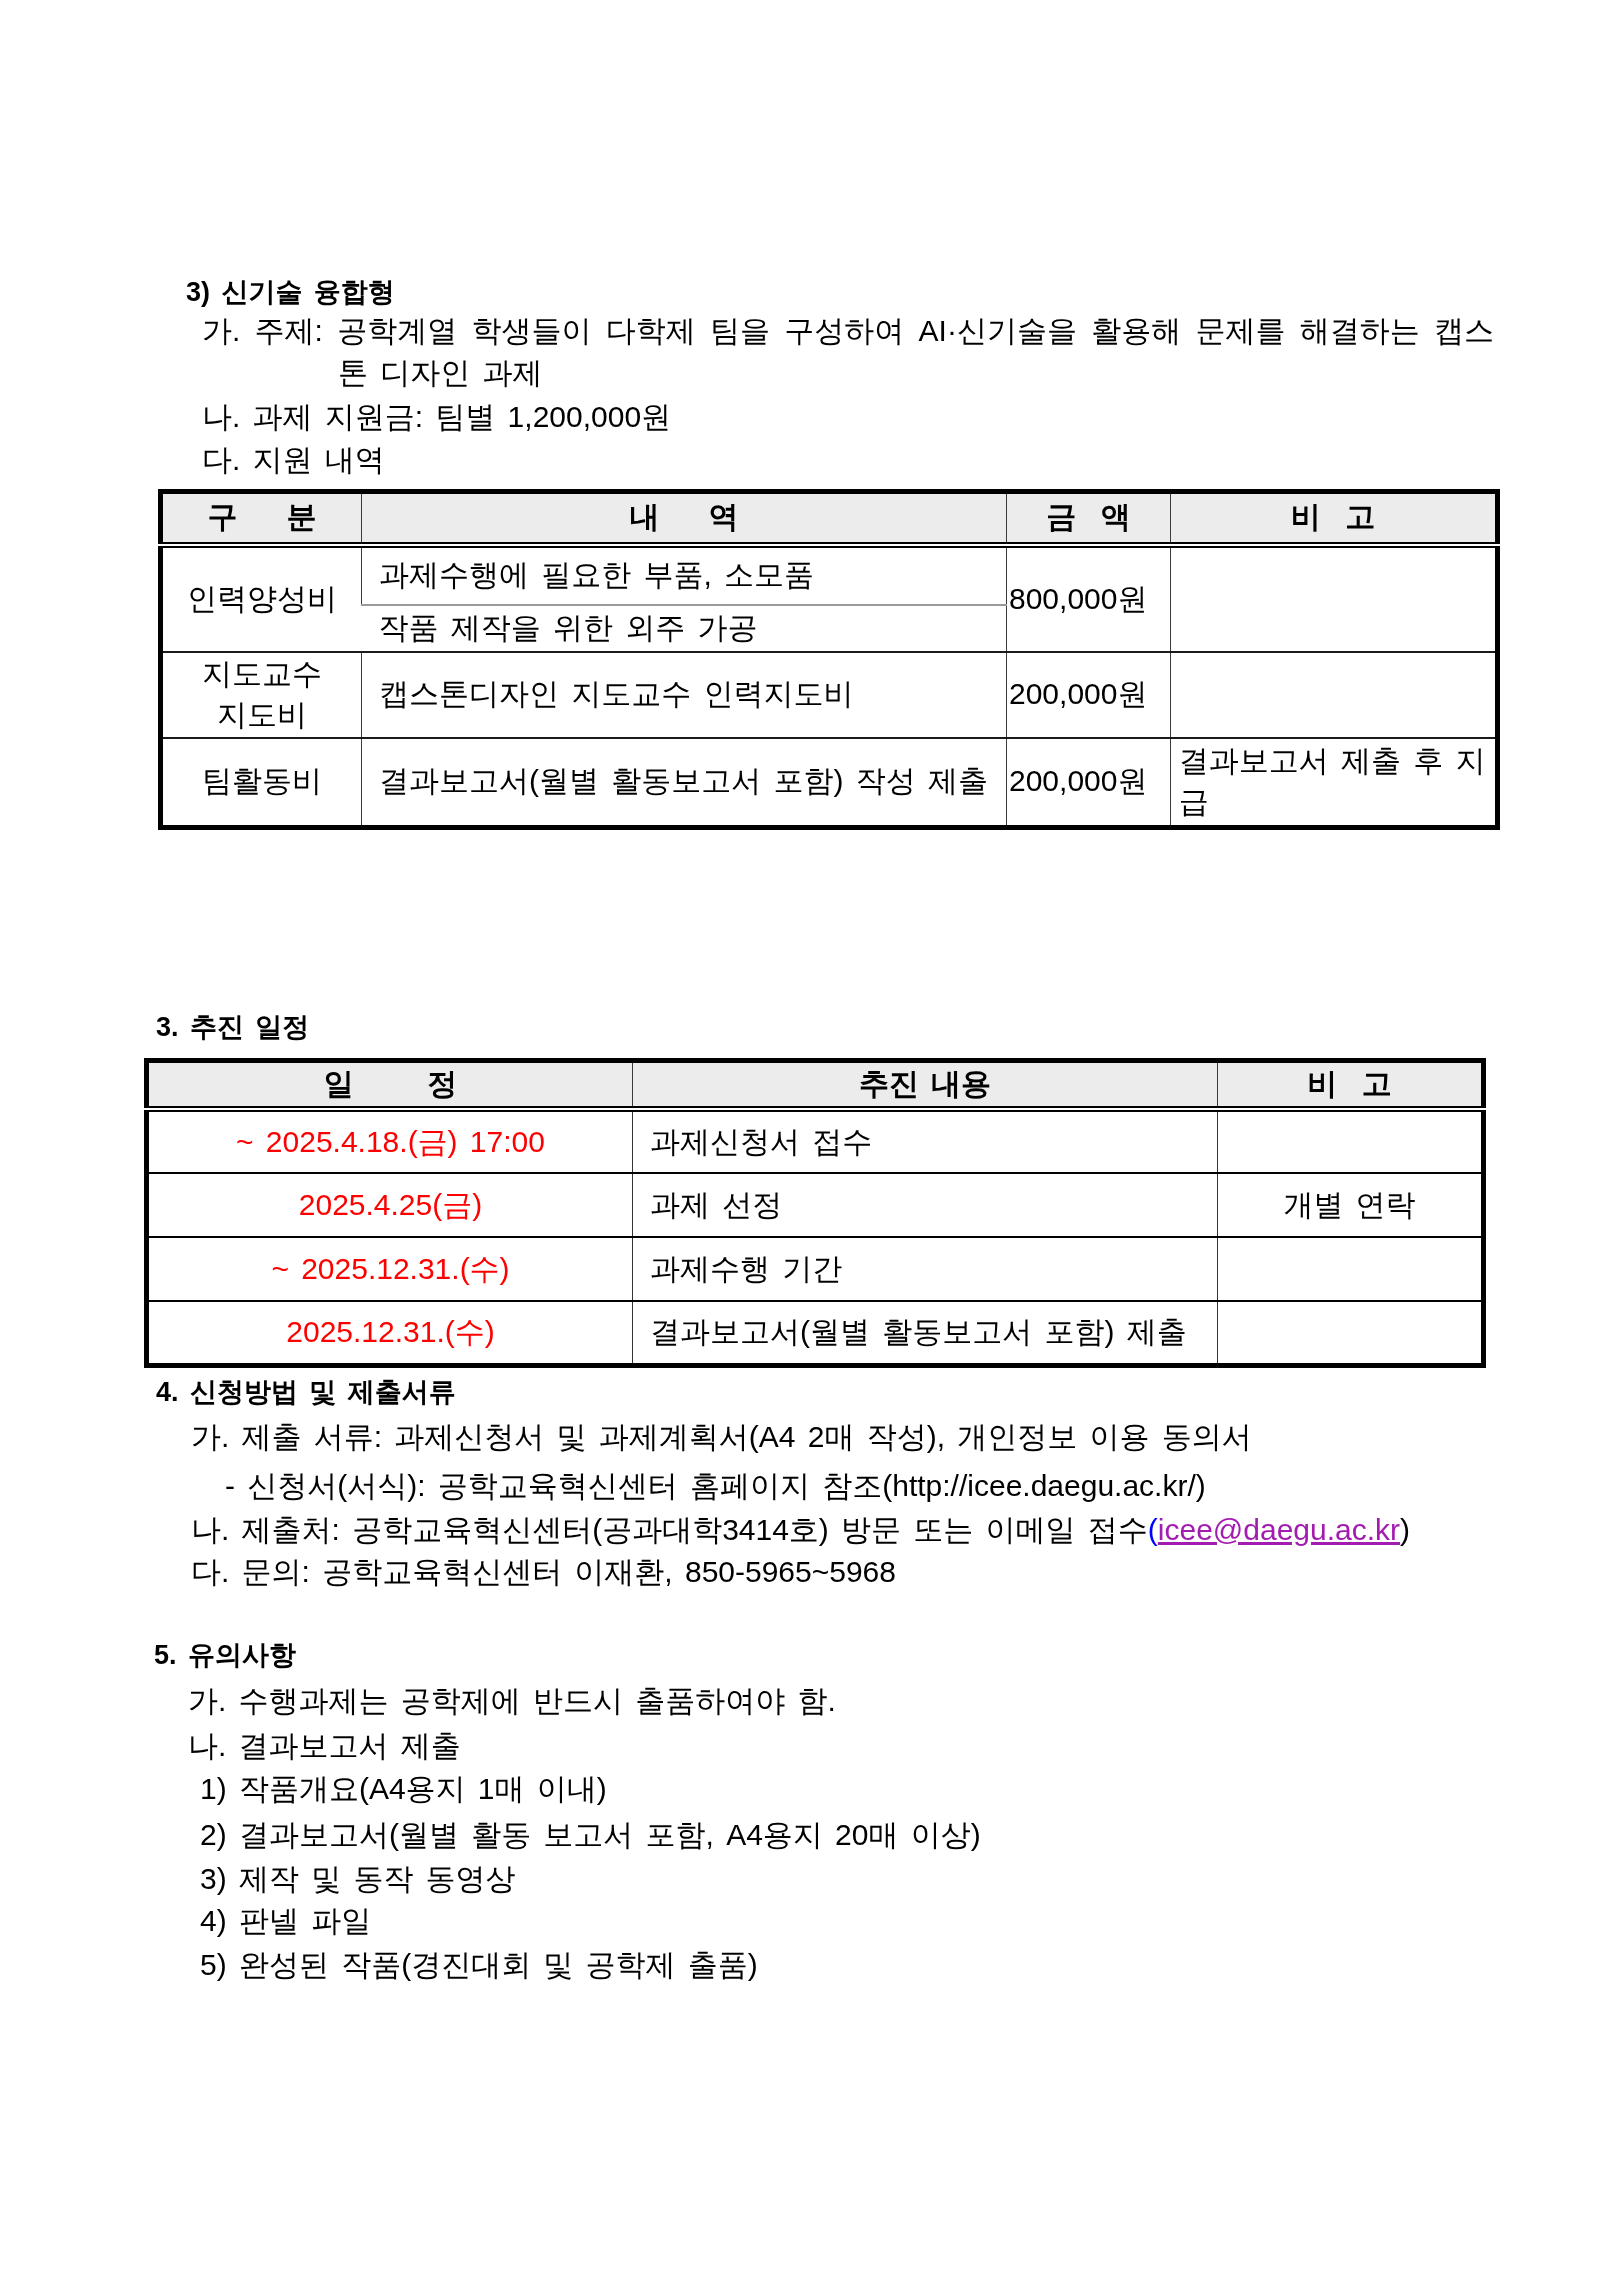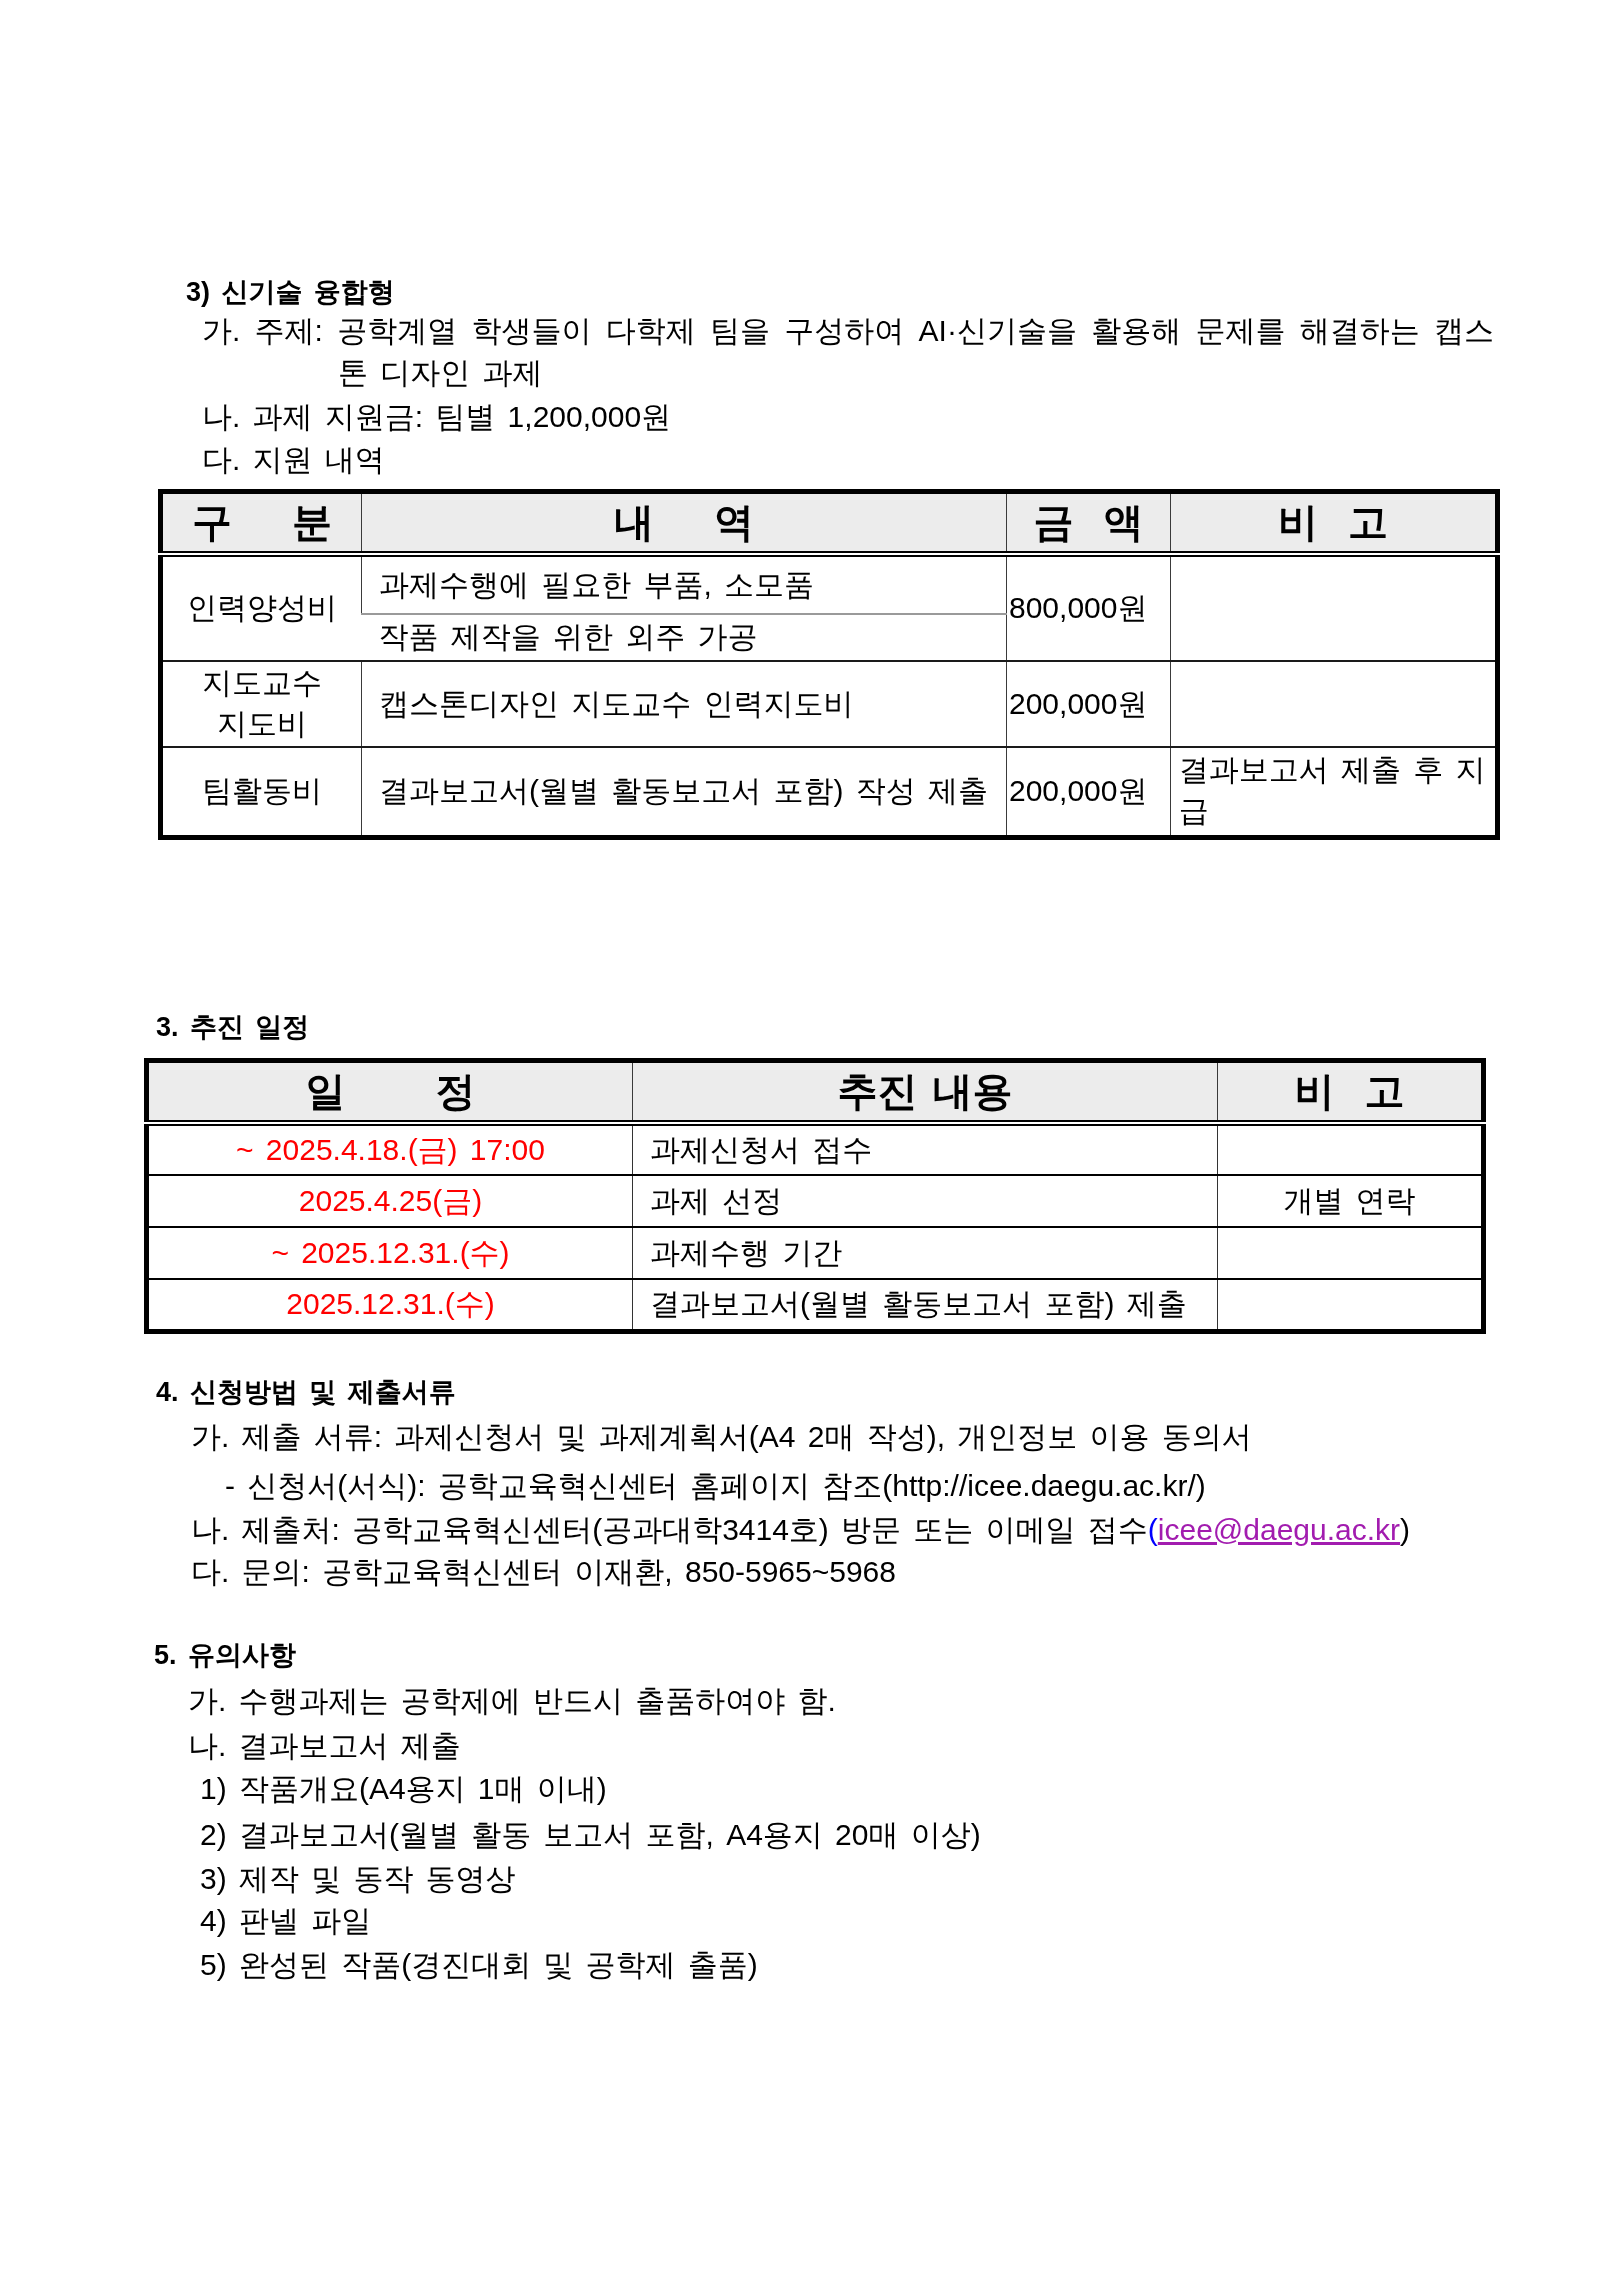--- a/index.html
+++ b/index.html
@@ -7,21 +7,21 @@
     position:relative; width:1616px; height:2284px; background:#ffffff;
     font-family:"Liberation Sans","DejaVu Sans",sans-serif;
     font-size:30px; color:#000; word-spacing:3.9px;
   }
   .line { position:absolute; line-height:37px; white-space:nowrap; }
   .bold { font-weight:bold; font-size:27px; }
   .justify { white-space:normal; text-align:justify; text-align-last:justify; }
 
   table.doc-table { position:absolute; border-collapse:collapse; table-layout:fixed; border:5.2px solid #000; background:#fff; }
   .doc-table th {
-    background:#ECECEC; font-weight:bold; font-size:40px;
+    background:#ECECEC; font-weight:bold; font-size:30px;
     border-bottom:6.5px double #000; border-left:1.3px solid #3a3a3a;
     text-align:center; vertical-align:middle; white-space:pre-wrap; overflow:hidden;
   }
   .doc-table th:first-child { border-left:none; }
   .doc-table td {
     border-left:1.3px solid #3a3a3a; border-top:2px solid #1a1a1a;
     vertical-align:middle; overflow:hidden;
   }
   .doc-table td:first-child { border-left:none; }
 
@@ -34,21 +34,21 @@
   #support-table tr.r3     { height:90px; }
   #support-table td.subrow { border-top:2px solid #9a9a9a; }
   .cat  { text-align:center; white-space:pre-line; }
   .det  { text-align:left; padding-left:17px; }
   .amt  { text-align:left; padding-left:2px; }
   .notec{ text-align:left; padding-left:7.8px; }
 
   
   #schedule-table { left:144px; top:1058px; width:1340px; }
   #schedule-table tr.hrow { height:48px; }
-  #schedule-table tr.drow { height:52px; }
+  #schedule-table tr.drow { height:64px; }
   #schedule-table td { border-top:2.6px solid #000; border-left:1.3px solid #333; }
   #schedule-table td:first-child { border-left:none; }
   td.date  { color:#FF0000; text-align:center; }
   td.cont  { text-align:left; padding-left:17px; }
   td.note2 { text-align:center; }
 
   .email-link { color:#a21caf; text-decoration:underline; cursor:pointer; }
   .paren-blue { color:#0000FF; }
 </style>
 </head>

